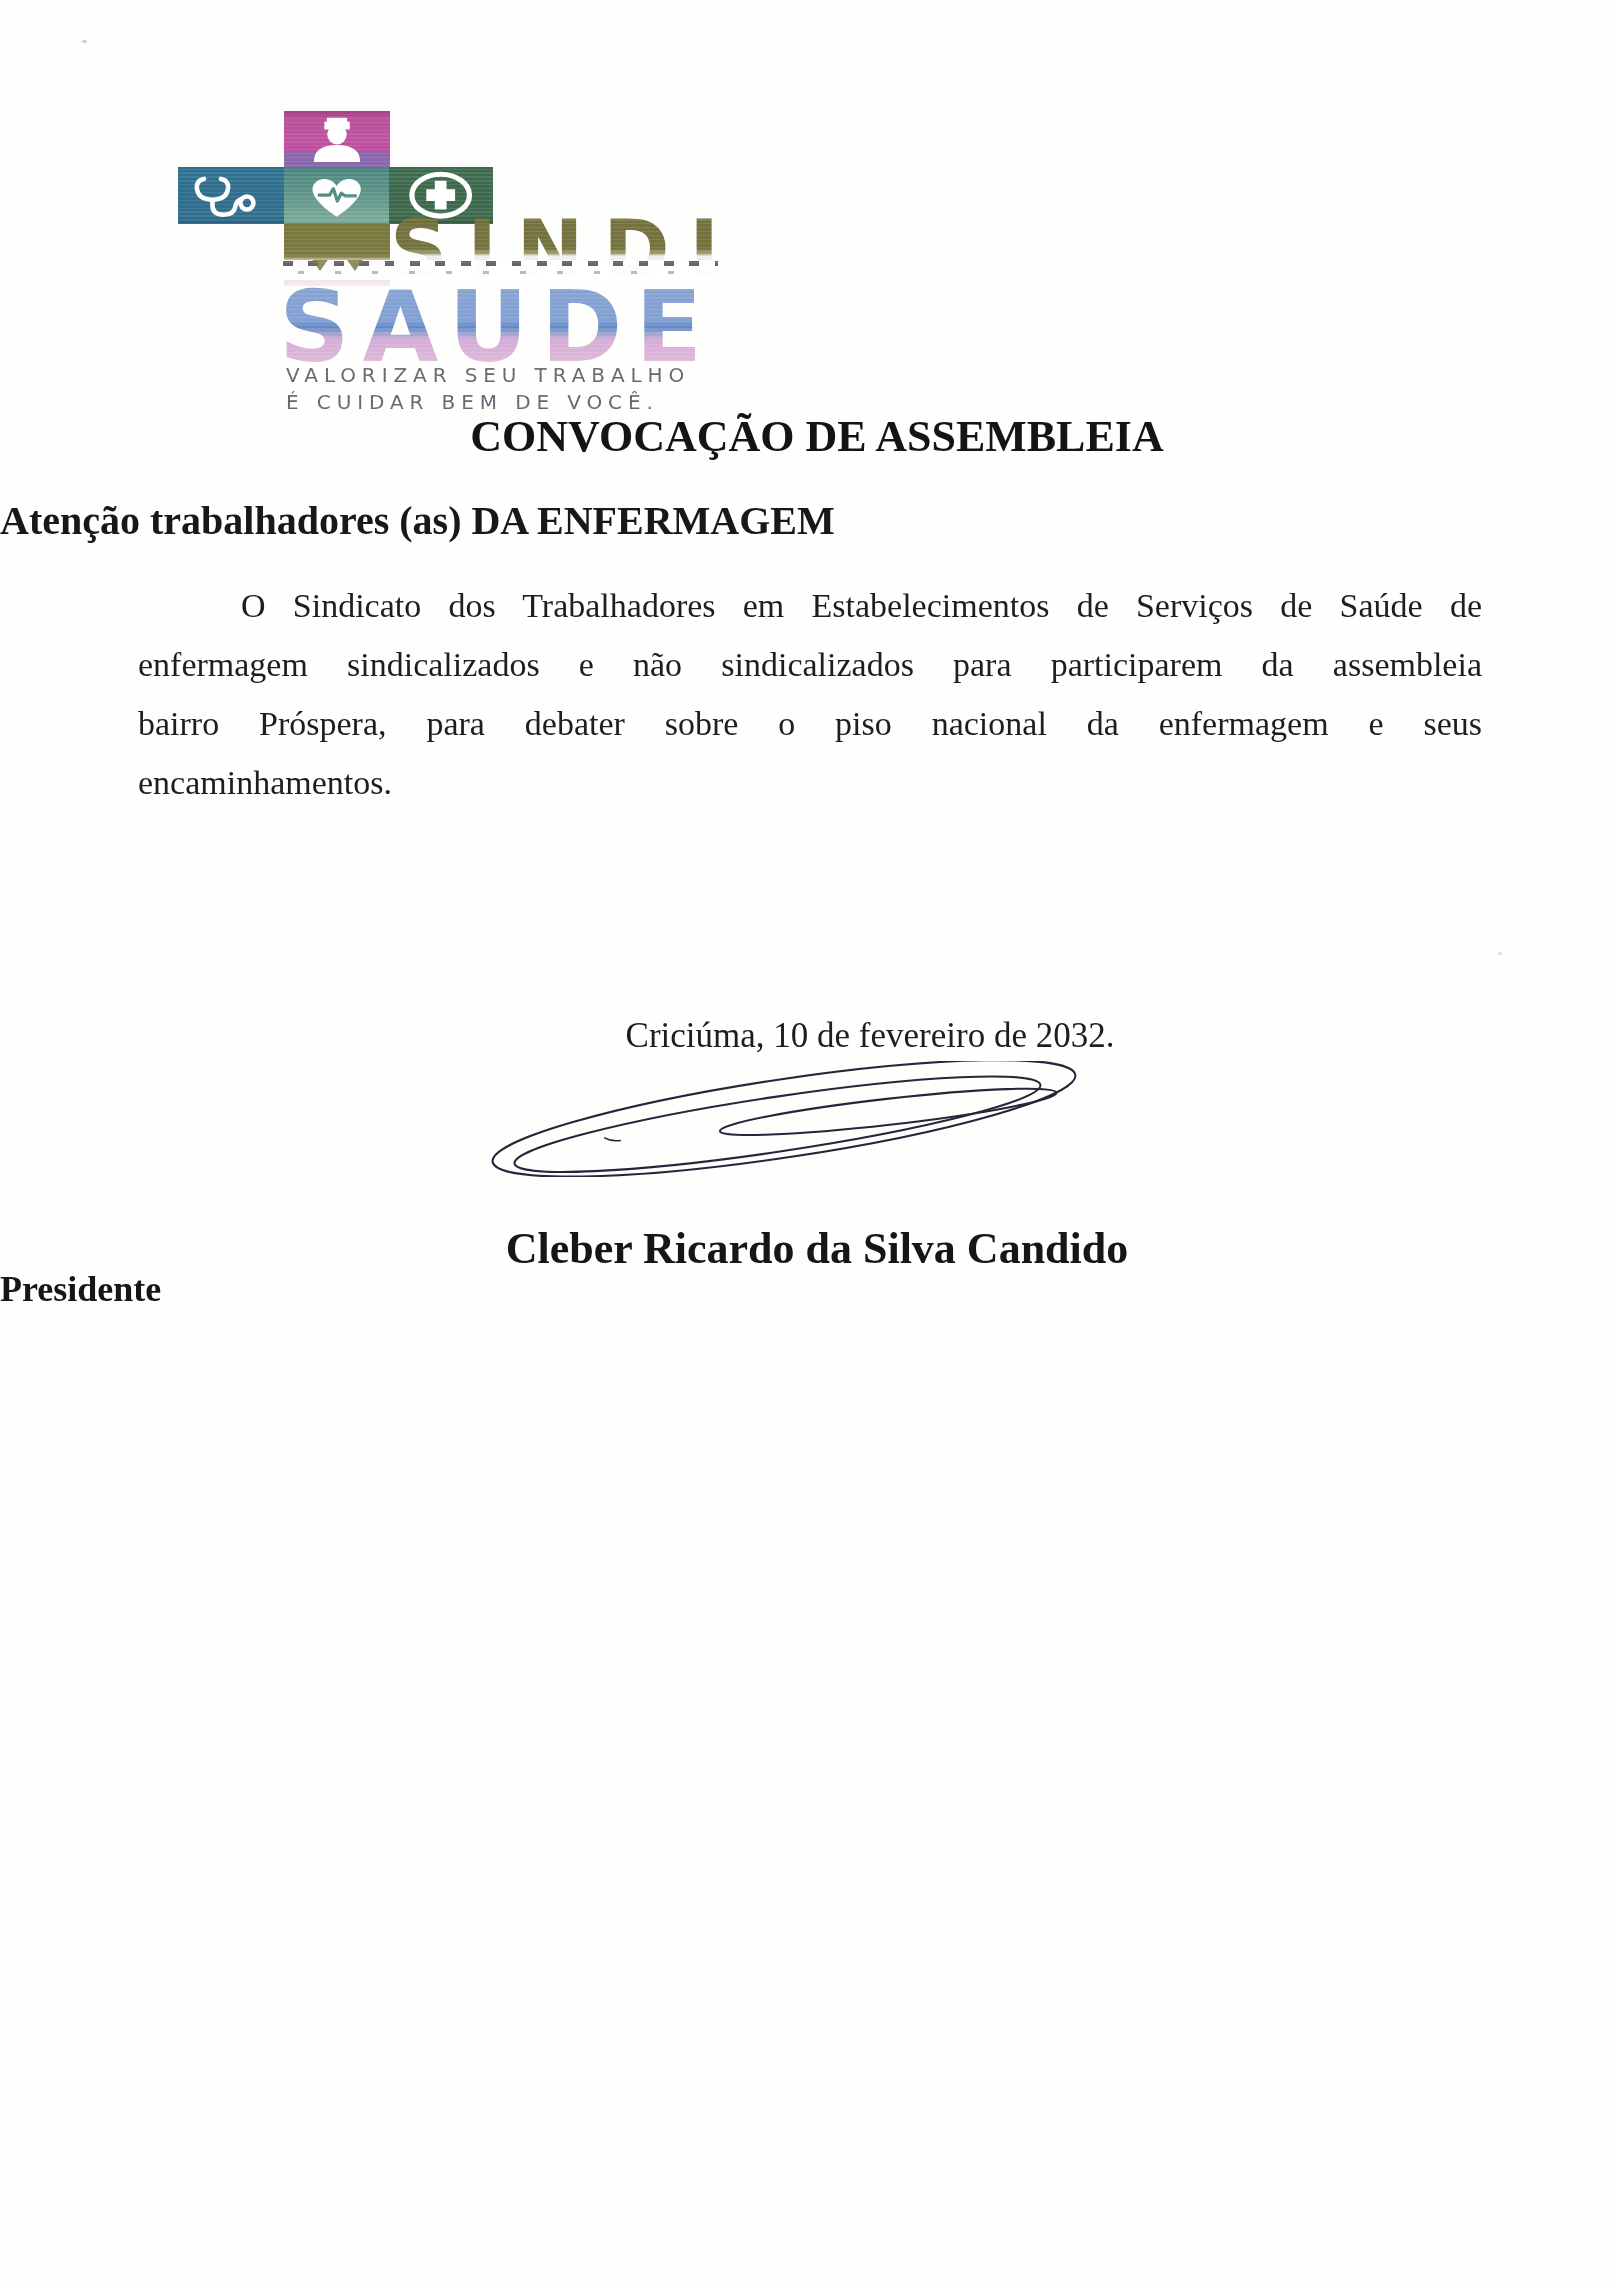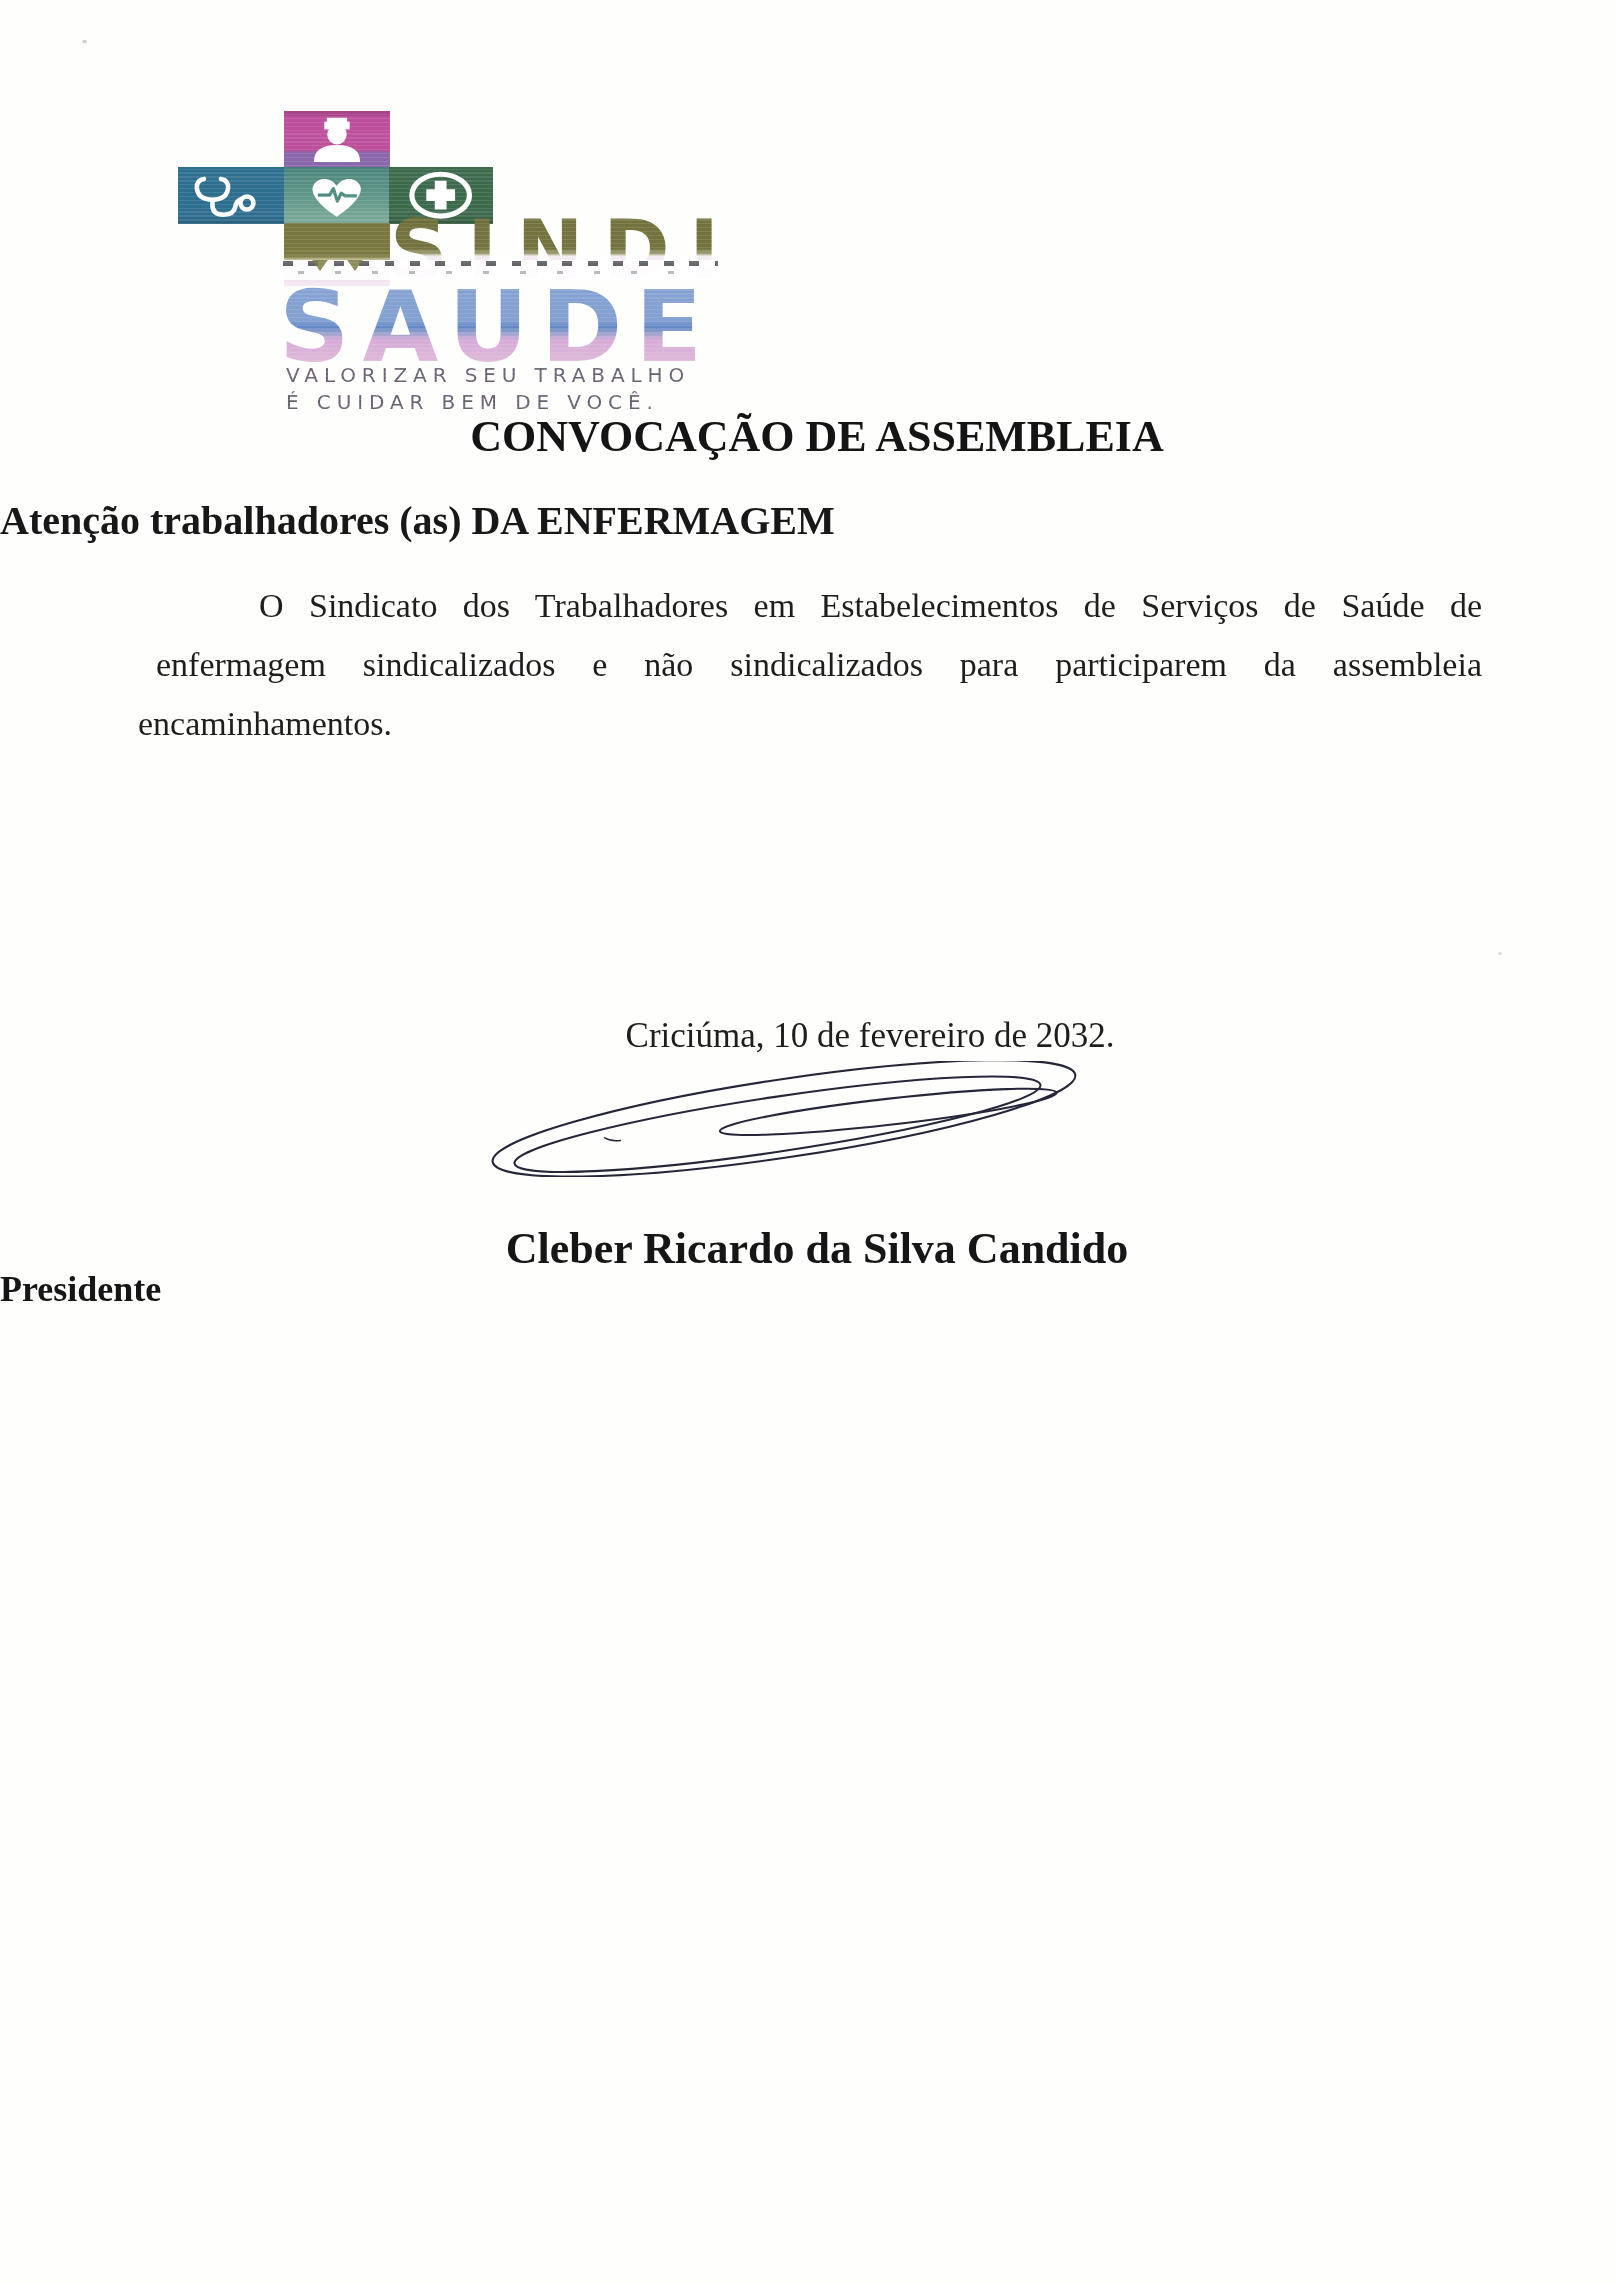--- a/index.html
+++ b/index.html
@@ -80,21 +80,21 @@
   }
   .subtitle {
     position:absolute; left:0; top:497px; width:100%; margin:0;
     text-align:left; font-size:40px; font-weight:bold; color:#181818;
   }
   .body-text {
     position:absolute; left:138px; top:576px; width:1344px;
     font-size:34px; line-height:59px; color:var(--ink);
   }
   .body-text .line { text-align:justify; }
-  .body-text .line.jl { text-align-last:justify;margin-left:18px; }
+  .body-text .line.jl { text-align-last:justify; }
   .body-text .line.indent { text-indent:103px; }
 
   .dateline-wrap {
     position:absolute; left:0; top:1016px; width:100%;
     transform:translateX(53px); text-align:center;
     font-size:35px; color:var(--ink);
   }
 
   .signature { position:absolute; left:471px; top:1061px; width:639px; height:116px; }
 
@@ -173,20 +173,21 @@
     <div class="scan-stripes"></div>
   </header>
 
   <h1 class="title">CONVOCAÇÃO DE ASSEMBLEIA</h1>
 
   <h2 class="subtitle">Atenção trabalhadores (as) DA ENFERMAGEM</h2>
 
   <div class="body-text">
     <div class="line jl indent">O Sindicato dos Trabalhadores em Estabelecimentos de Serviços de Saúde de</div>
     <div class="line jl">enfermagem sindicalizados e não sindicalizados para participarem da assembleia</div>
+    <div class="line jl">bairro Próspera, para debater sobre o piso nacional da enfermagem e seus</div>
     <div class="line">encaminhamentos.</div>
   </div>
 
   <div class="dateline-wrap">
     <span>Criciúma, 10 de fevereiro de 2032.</span>
   </div>
 
   <svg class="signature" viewBox="0 0 980 178">
     <g fill="none" stroke="#26263a" stroke-width="3.2" stroke-linecap="round">
       <ellipse cx="480" cy="88" rx="452" ry="60" transform="rotate(-8.5 480 88)"></ellipse>

